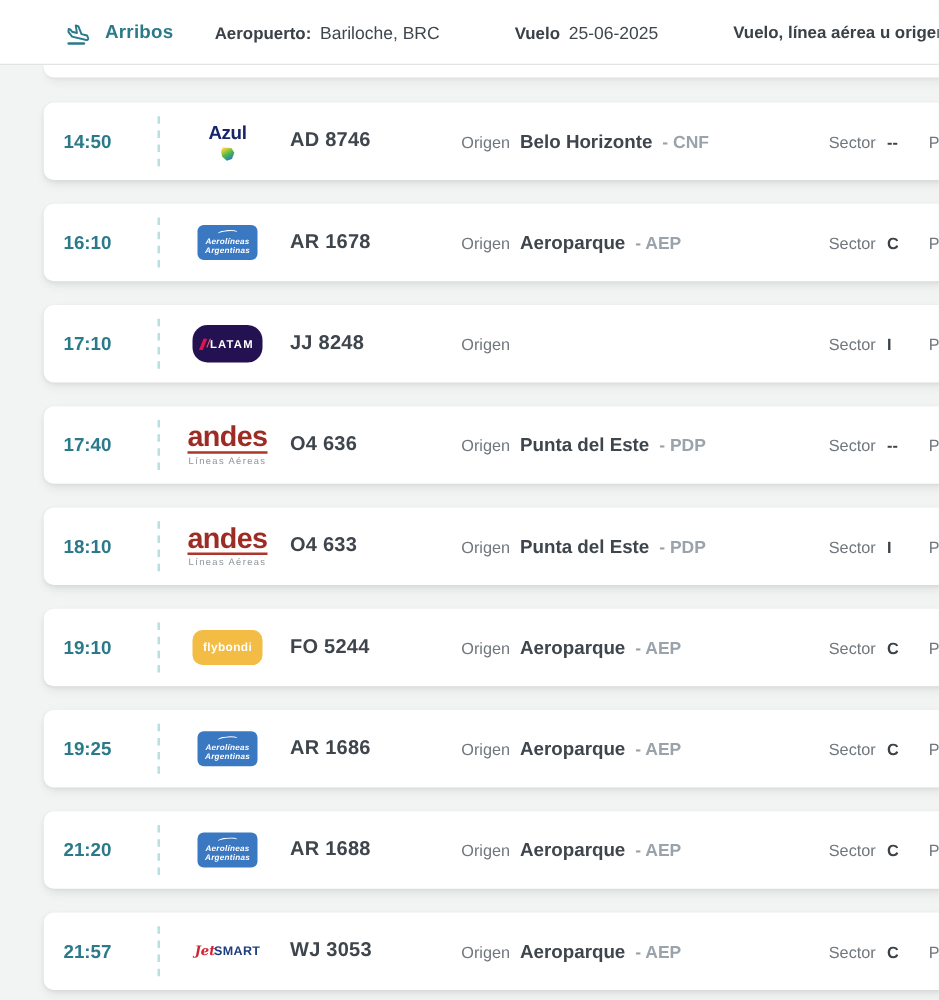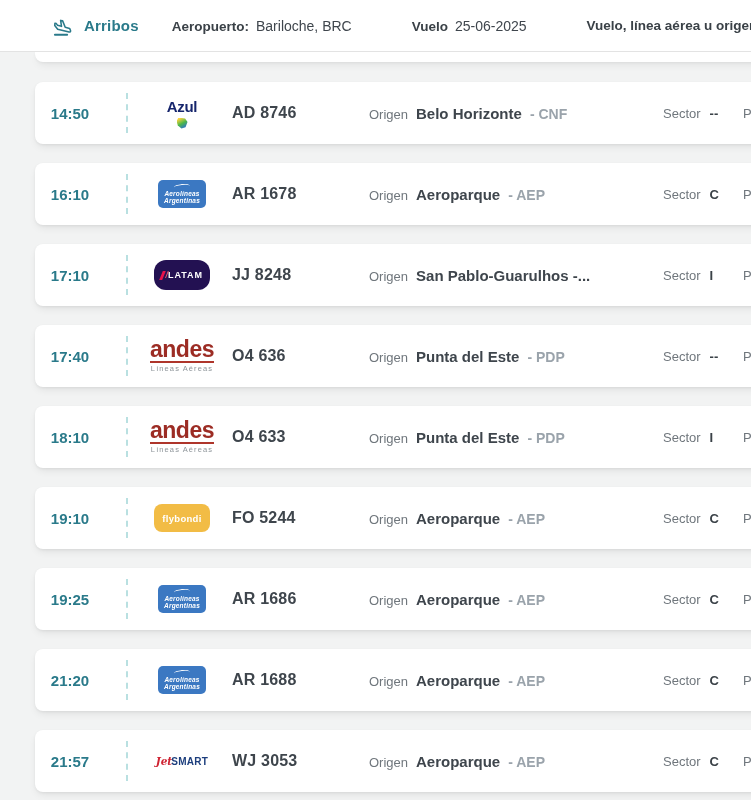--- a/index.html
+++ b/index.html
@@ -248,21 +248,20 @@
     <div class="c-dash"></div>
     <div class="c-logo">
           <div class="badge-latam">
             <span class="latam-mark-icon"></span>
             <span class="latam-text">LATAM</span>
           </div>
         </div>
     <div class="c-flight">JJ 8248</div>
     <div class="c-origin">
       <span class="lbl">Origen</span>
-      <span class="city">San Pablo-Guarulhos -...</span>
       <span class="code"></span>
     </div>
     <div class="c-sector">
       <span class="lbl">Sector</span>
       <span class="val">I</span>
     </div>
     <div class="c-gate">
       <span class="lbl">Puerta</span>
     </div>
   </div>

